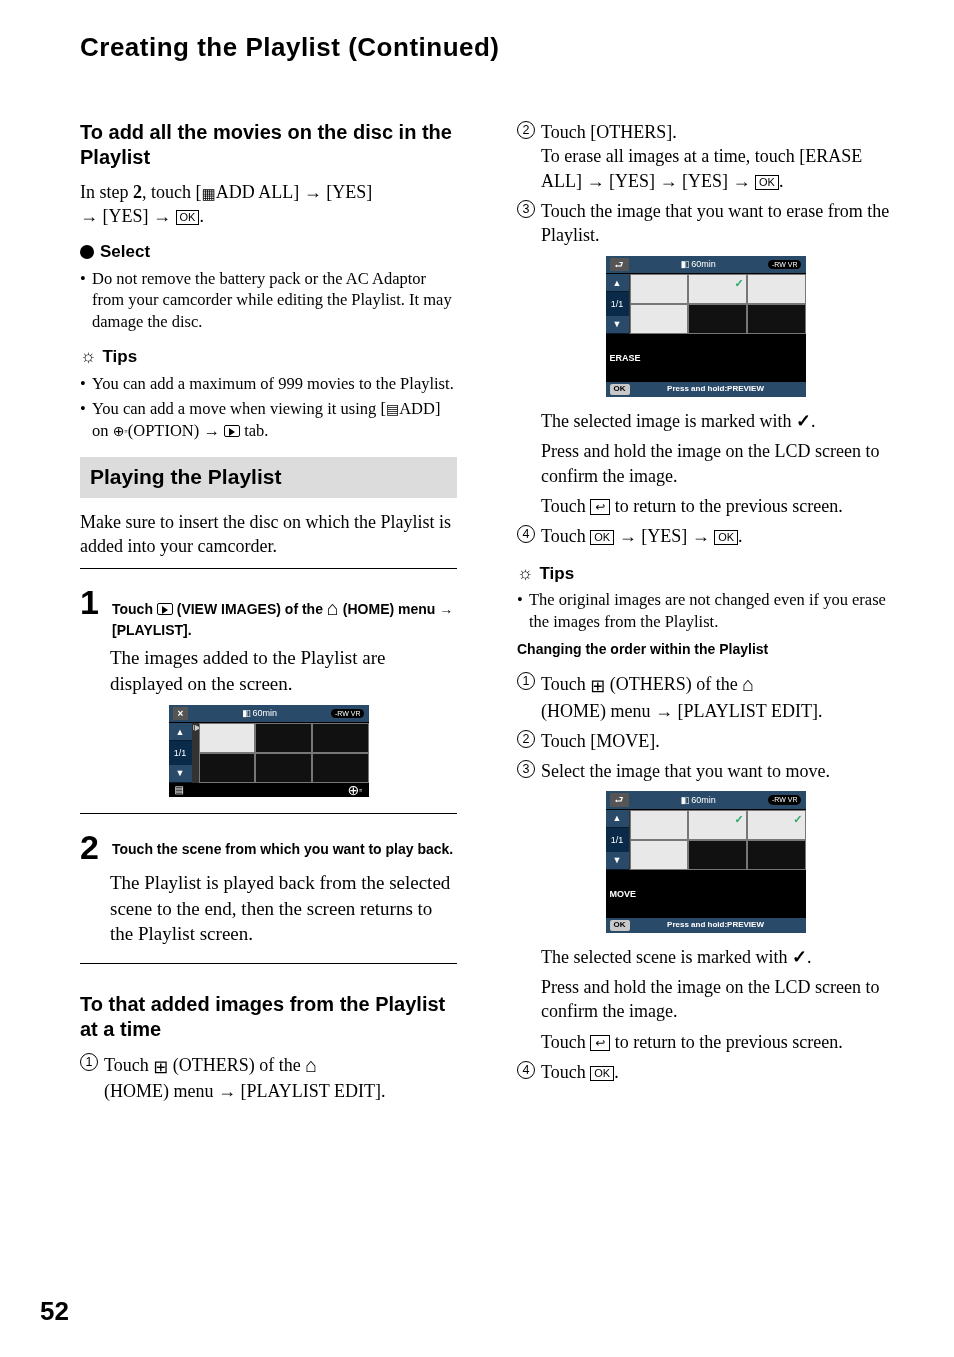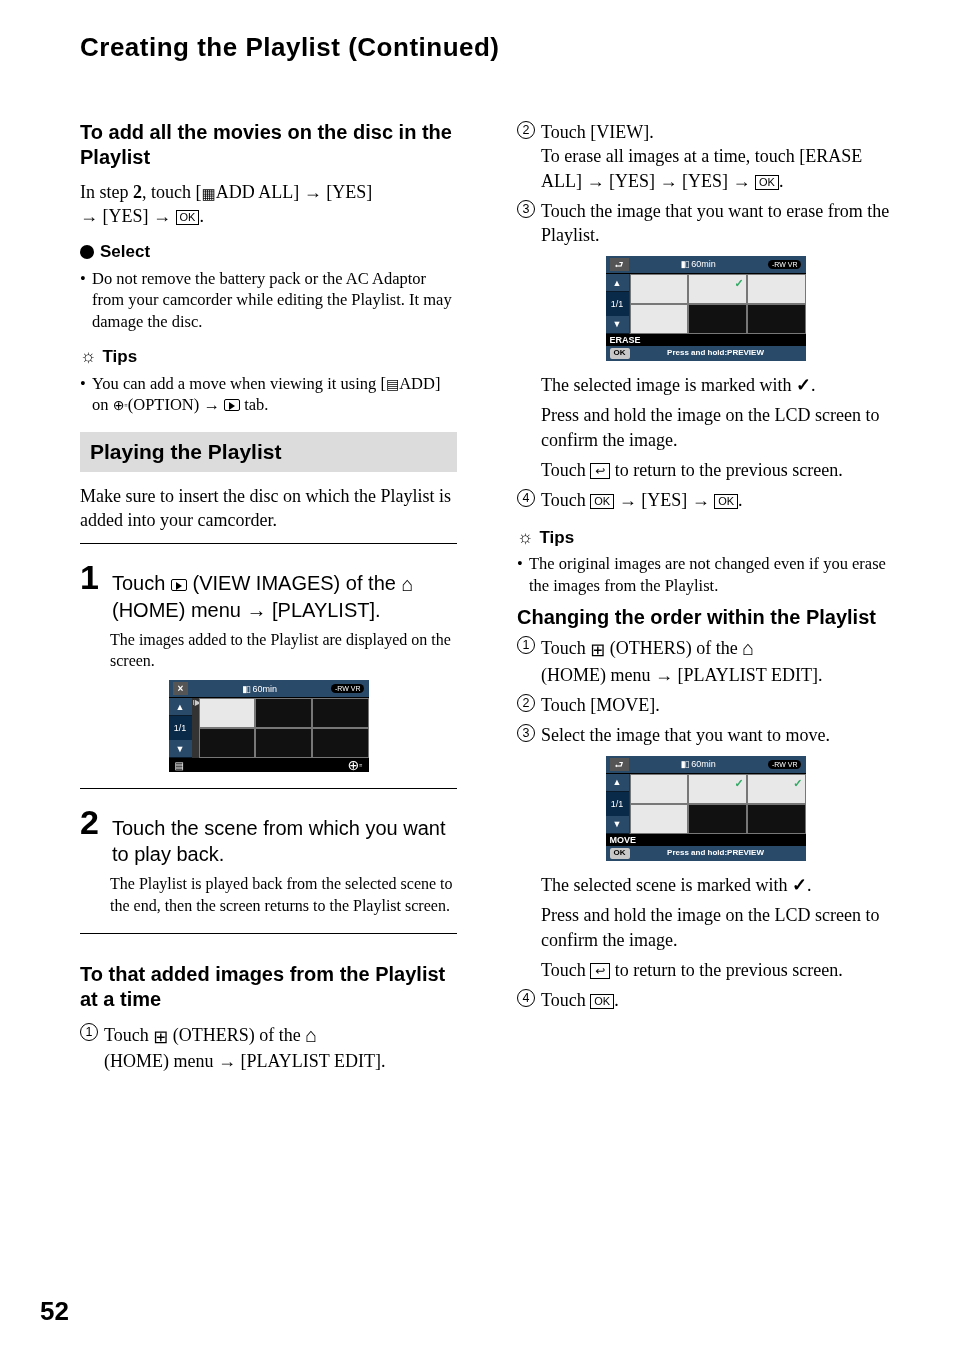--- a/index.html
+++ b/index.html
@@ -25,22 +25,22 @@
   .h2 {
     font-family: Arial, Helvetica, sans-serif;
     font-weight: bold;
     font-size: 20px;
     margin-bottom: 10px;
     line-height: 1.25;
   }
   .h3 {
     font-family: Arial, Helvetica, sans-serif;
     font-weight: bold;
-    font-size: 20px;
-    margin-bottom: 4px;
+    font-size: 14px;
+    margin-bottom: 12px;
     margin-top: 4px;
   }
   .play-header {
     background: #dcdcdc;
     font-family: Arial, Helvetica, sans-serif;
     font-weight: bold;
     font-size: 21px;
     padding: 6px 10px;
     margin: 16px 0 12px 0;
   }
@@ -78,26 +78,26 @@
   }
   .step-num {
     font-family: Arial, Helvetica, sans-serif;
     font-weight: bold;
     font-size: 34px;
     line-height: 1;
     min-width: 24px;
   }
   .step-title {
     font-family: Arial, Helvetica, sans-serif;
-    font-weight: normal;
-    font-size: 20px;
+    font-weight: bold;
+    font-size: 14px;
     padding-top: 10px;
     line-height: 1.3;
   }
-  .step-body { margin-left: 30px; font-size: 16px; margin-top: 4px; }
+  .step-body { margin-left: 30px; font-size: 19px; margin-top: 4px; }
   .body-p { font-size: 18px; margin-bottom: 8px; }
   .sub-ol { list-style: none; padding-left: 0; }
   .sub-ol > li { position: relative; padding-left: 24px; font-size: 18px; margin-bottom: 6px; line-height: 1.35; }
   .circ-num {
     position: absolute; left: 0; top: 1px;
     width: 18px; height: 18px;
     border: 1.2px solid #000; border-radius: 50%;
     font-size: 12.5px; line-height: 16px; text-align: center;
     font-family: Arial, sans-serif;
   }
@@ -176,21 +176,21 @@
   }
   .tp-side .pg { flex: 1.4; background: #0a2a4a; display:flex;align-items:center;justify-content:center; font-size:9px;}
   .tp-grid {
     flex: 1;
     display: grid;
     grid-template-columns: repeat(3, 1fr);
     grid-template-rows: repeat(2, 30px);
   }
   .tp-grid .cell { background: #e8e8e8; border: 1px solid #777; position: relative; }
   .tp-grid .cell .chk { position: absolute; top: 1px; right: 2px; color: #3a6; font-size: 11px; font-weight: bold; }
-  .tp-bot1 { background: #000; padding: 0 4px; font-size: 9px; font-weight: bold; }
+  .tp-bot1 { background: #000; padding: 18px 4px; font-size: 9px; font-weight: bold; }
   .tp-bot2 {
     background: #2a4a6a; display: flex; justify-content: space-between;
     align-items: center; padding: 2px 4px;
   }
   .tp-okbtn { background: #c8c8c8; color: #000; font-size: 8px; padding: 0 4px; border-radius: 2px; font-weight: bold; }
   .tp-txt { font-size: 8px; font-weight: bold; }
   .tp-x { background:#555; padding: 0 5px; font-size:10px; font-weight:bold; }
   .tp-back { background:#555; padding:0 5px; font-size:10px; }
   .tp-bot-play { background:#000; display:flex; justify-content:space-between; padding:2px 6px; height:14px; align-items:center; }
 
@@ -218,20 +218,21 @@
       <span class="arrow">→</span><span> [YES] </span><span class="arrow">→</span> <span class="okbox">OK</span><span>.</span>
     </p>
 
     <div class="notes-label">Select</div>
     <ul class="bul">
       <li>Do not remove the battery pack or the AC Adaptor from your camcorder while editing the Playlist. It may damage the disc.</li>
     </ul>
 
     <div class="tips-label">Tips</div>
     <ul class="bul">
+      <li>You can add a maximum of 999 movies to the Playlist.</li>
       <li>
         <span>You can add a move when viewing it using [</span><span class="doc-icon"></span><span>ADD] on </span><span class="opt-icon"></span><span>(OPTION) </span><span class="arrow">→</span> <span class="play-icon"></span><span> tab.</span>
       </li>
     </ul>
 
     <div class="play-header">Playing the Playlist</div>
     <p class="body-p">Make sure to insert the disc on which the Playlist is added into your camcorder.</p>
 
     <div class="step-rule"></div>
     <div class="step-block">
@@ -289,21 +290,21 @@
     <ol class="sub-ol">
       <li><span class="circ-num">1</span>
         <span>Touch </span><span class="grid-icon"></span><span> (OTHERS) of the </span><span class="home-icon"></span><br><span>(HOME) menu </span><span class="arrow">→</span><span> [PLAYLIST EDIT].</span>
       </li>
     </ol>
   </div>
 
   <div class="col">
     <ol class="sub-ol">
       <li><span class="circ-num">2</span>
-        <span>Touch [VIEW].</span><br>
+        <span>Touch [OTHERS].</span><br>
         <span>To erase all images at a time, touch [ERASE ALL] </span><span class="arrow">→</span><span> [YES] </span><span class="arrow">→</span><span> [YES] </span><span class="arrow">→</span> <span class="okbox">OK</span><span>.</span>
       </li>
       <li><span class="circ-num">3</span>
         <span>Touch the image that you want to erase from the Playlist.</span>
       </li>
     </ol>
 
     <div class="thumb-panel">
       <div class="tp-top">
         <span class="tp-back">⮐</span>

